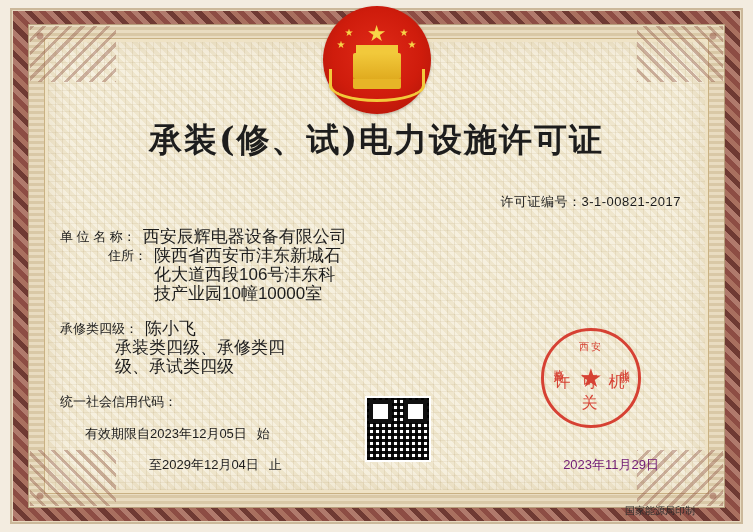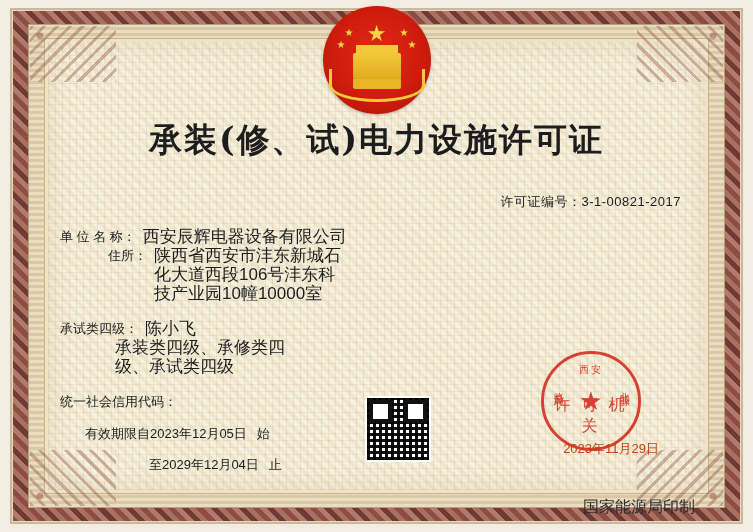--- a/index.html
+++ b/index.html
@@ -253,21 +253,21 @@
     border: 4px solid #111;
     background: #fff;
   }
   .qr::before { left: 2px; top: 2px; }
   .qr::after { right: 2px; top: 2px; }
 
   
   .seal {
     position: absolute;
     right: 52px;
-    bottom: 23px;
+    bottom: 46px;
     width: 94px;
     height: 94px;
     border-radius: 50%;
     border: 3px solid #d32b1e;
     color: #d32b1e;
     opacity: 0.88;
   }
   .seal .seal-star {
     position: absolute;
     left: 50%;
@@ -292,31 +292,31 @@
     font-size: 10px;
     writing-mode: vertical-rl;
     letter-spacing: 2px;
   }
   .seal .seal-l { left: 7px; }
   .seal .seal-r { right: 7px; }
 
   .issue-date {
     position: absolute;
     right: 34px;
-    bottom: 16px;
+    bottom: 0;
     font-size: 13px;
-    color: #c2410c;
+    color: #701a75;
     text-align: center;
   }
 
   .footer-note {
     position: absolute;
     right: 58px;
     bottom: 14px;
-    font-size: 16px;
+    font-size: 10px;
     color: #2b2b2b;
     z-index: 7;
   }
 </style>
 </head>
 <body>
 
 <div class="certificate">
 
   <div class="border-outer"></div>
@@ -357,21 +357,21 @@
           <span class="val">西安辰辉电器设备有限公司</span>
         </div>
         <div class="col-r">
           <span class="lbl">住所：</span>
           <span class="val wrap">陕西省西安市沣东新城石化大道西段106号沣东科技产业园10幢10000室</span>
         </div>
       </div>
 
       <div class="row">
         <div class="col-l">
-          <span class="lbl">承试类四级：</span>
+          <span class="lbl">承修类四级：</span>
           <span class="val">陈小飞</span>
         </div>
         <div class="col-r">
           <span class="val wrap">承装类四级、承修类四级、承试类四级</span>
         </div>
       </div>
 
       <div class="row row-credit">
         <div class="col-l">
           <span class="lbl">统一社会信用代码：</span>

